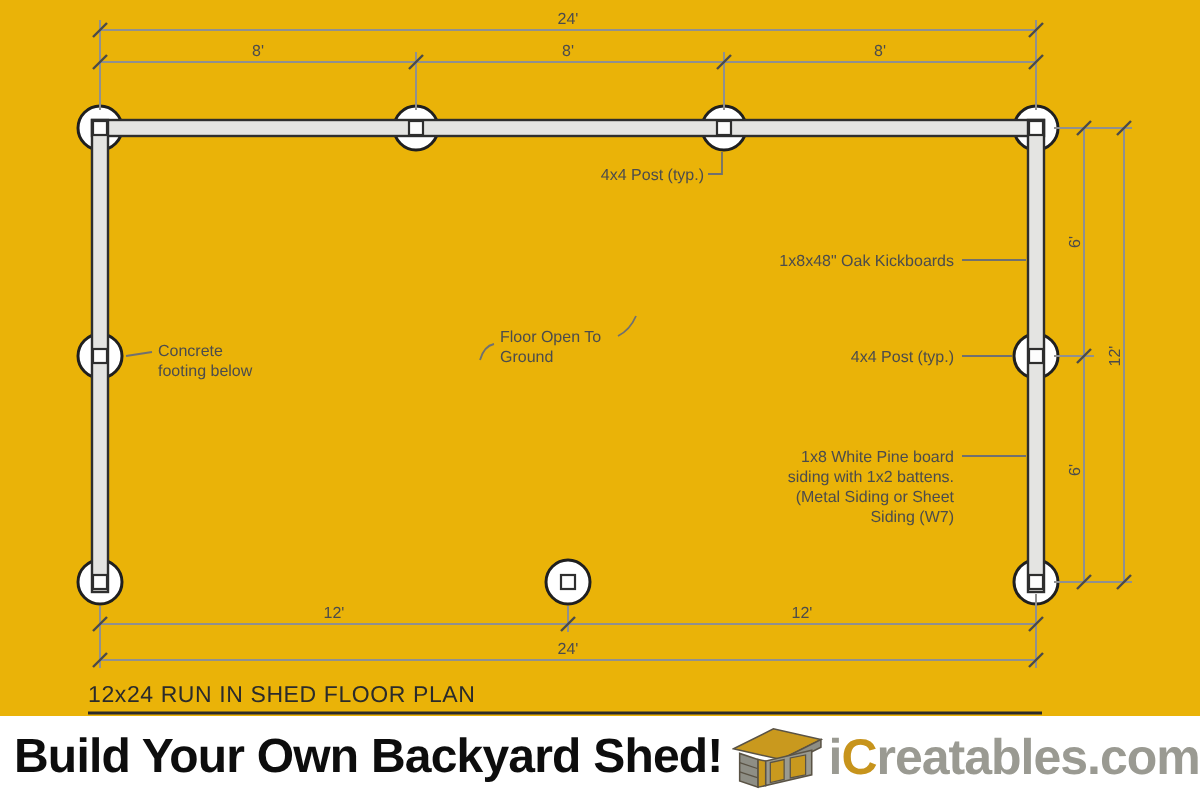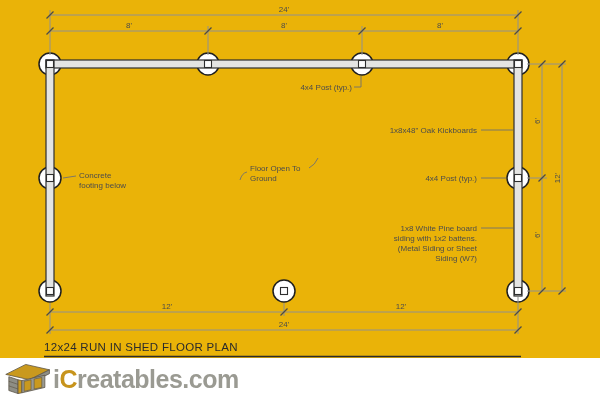--- a/index.html
+++ b/index.html
@@ -144,20 +144,21 @@
       <text x="79" y="188">footing below</text>
       <text x="250" y="171">Floor Open To</text>
       <text x="250" y="181">Ground</text>
     </g>
 
     <text x="44" y="351" font-size="11.5" letter-spacing="0.3" fill="#2b2b2b">12x24 RUN IN SHED FLOOR PLAN</text>
     <line x1="44" y1="356.5" x2="521" y2="356.5" stroke="#2b2b2b" stroke-width="1.4"></line>
   </svg>
 
   <div class="banner">
+    <span class="headline">Build Your Own Backyard Shed!</span>
 
     <svg class="logo" width="46" height="38" viewBox="0 0 60 48">
 
       <polygon points="1,18 27,5 58,12 32,25" fill="#c9991e" stroke="#5a5345" stroke-width="1"></polygon>
 
       <polygon points="32,25 58,12 58,17 32,30" fill="#8e8e85" stroke="#5a5345" stroke-width="1"></polygon>
 
       <polygon points="5,21 5,39 17,43 17,25" fill="#8e8e85" stroke="#5a5345" stroke-width="1"></polygon>
       <line x1="5" y1="27" x2="17" y2="31" stroke="#5a5345" stroke-width="0.8"></line>
       <line x1="5" y1="33" x2="17" y2="37" stroke="#5a5345" stroke-width="0.8"></line>

